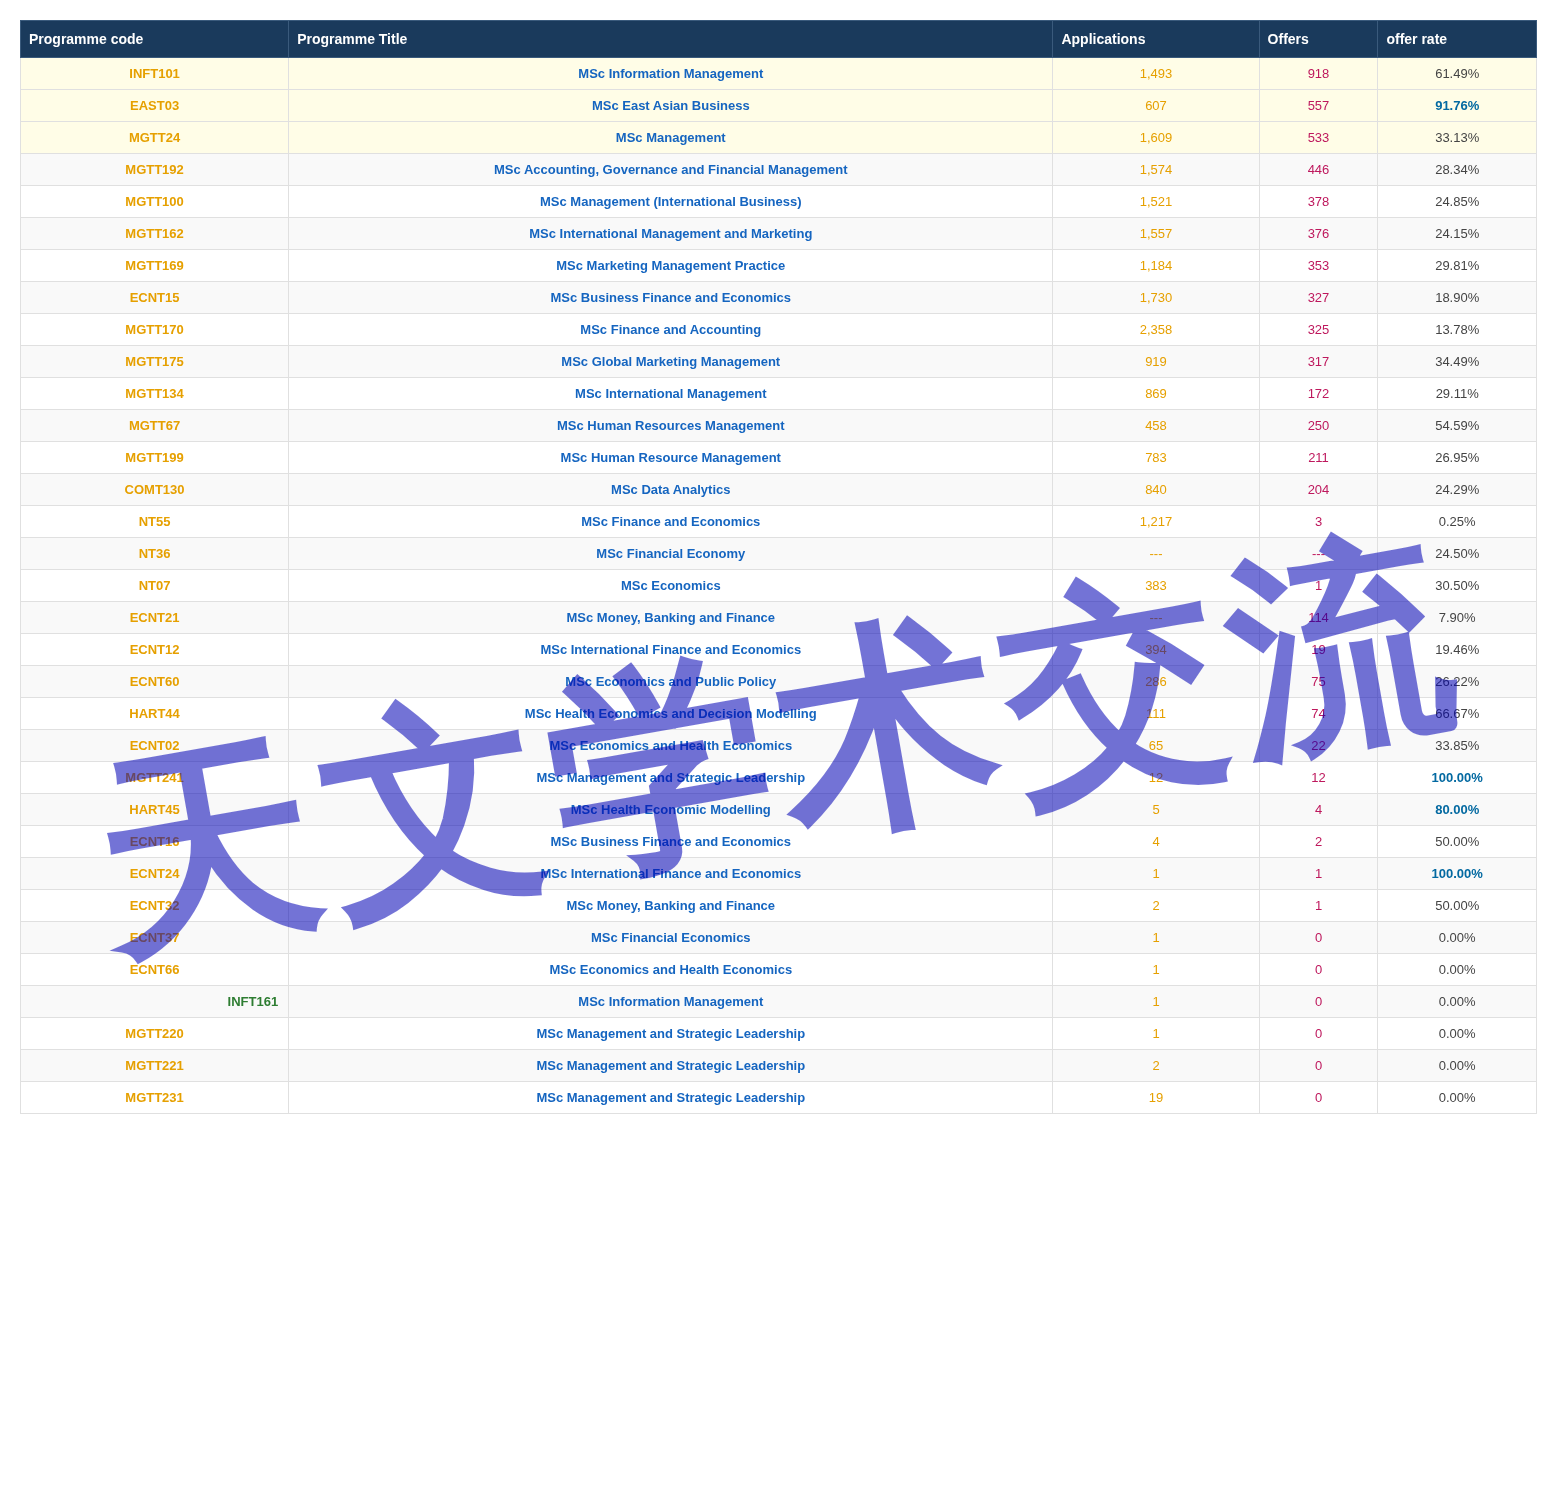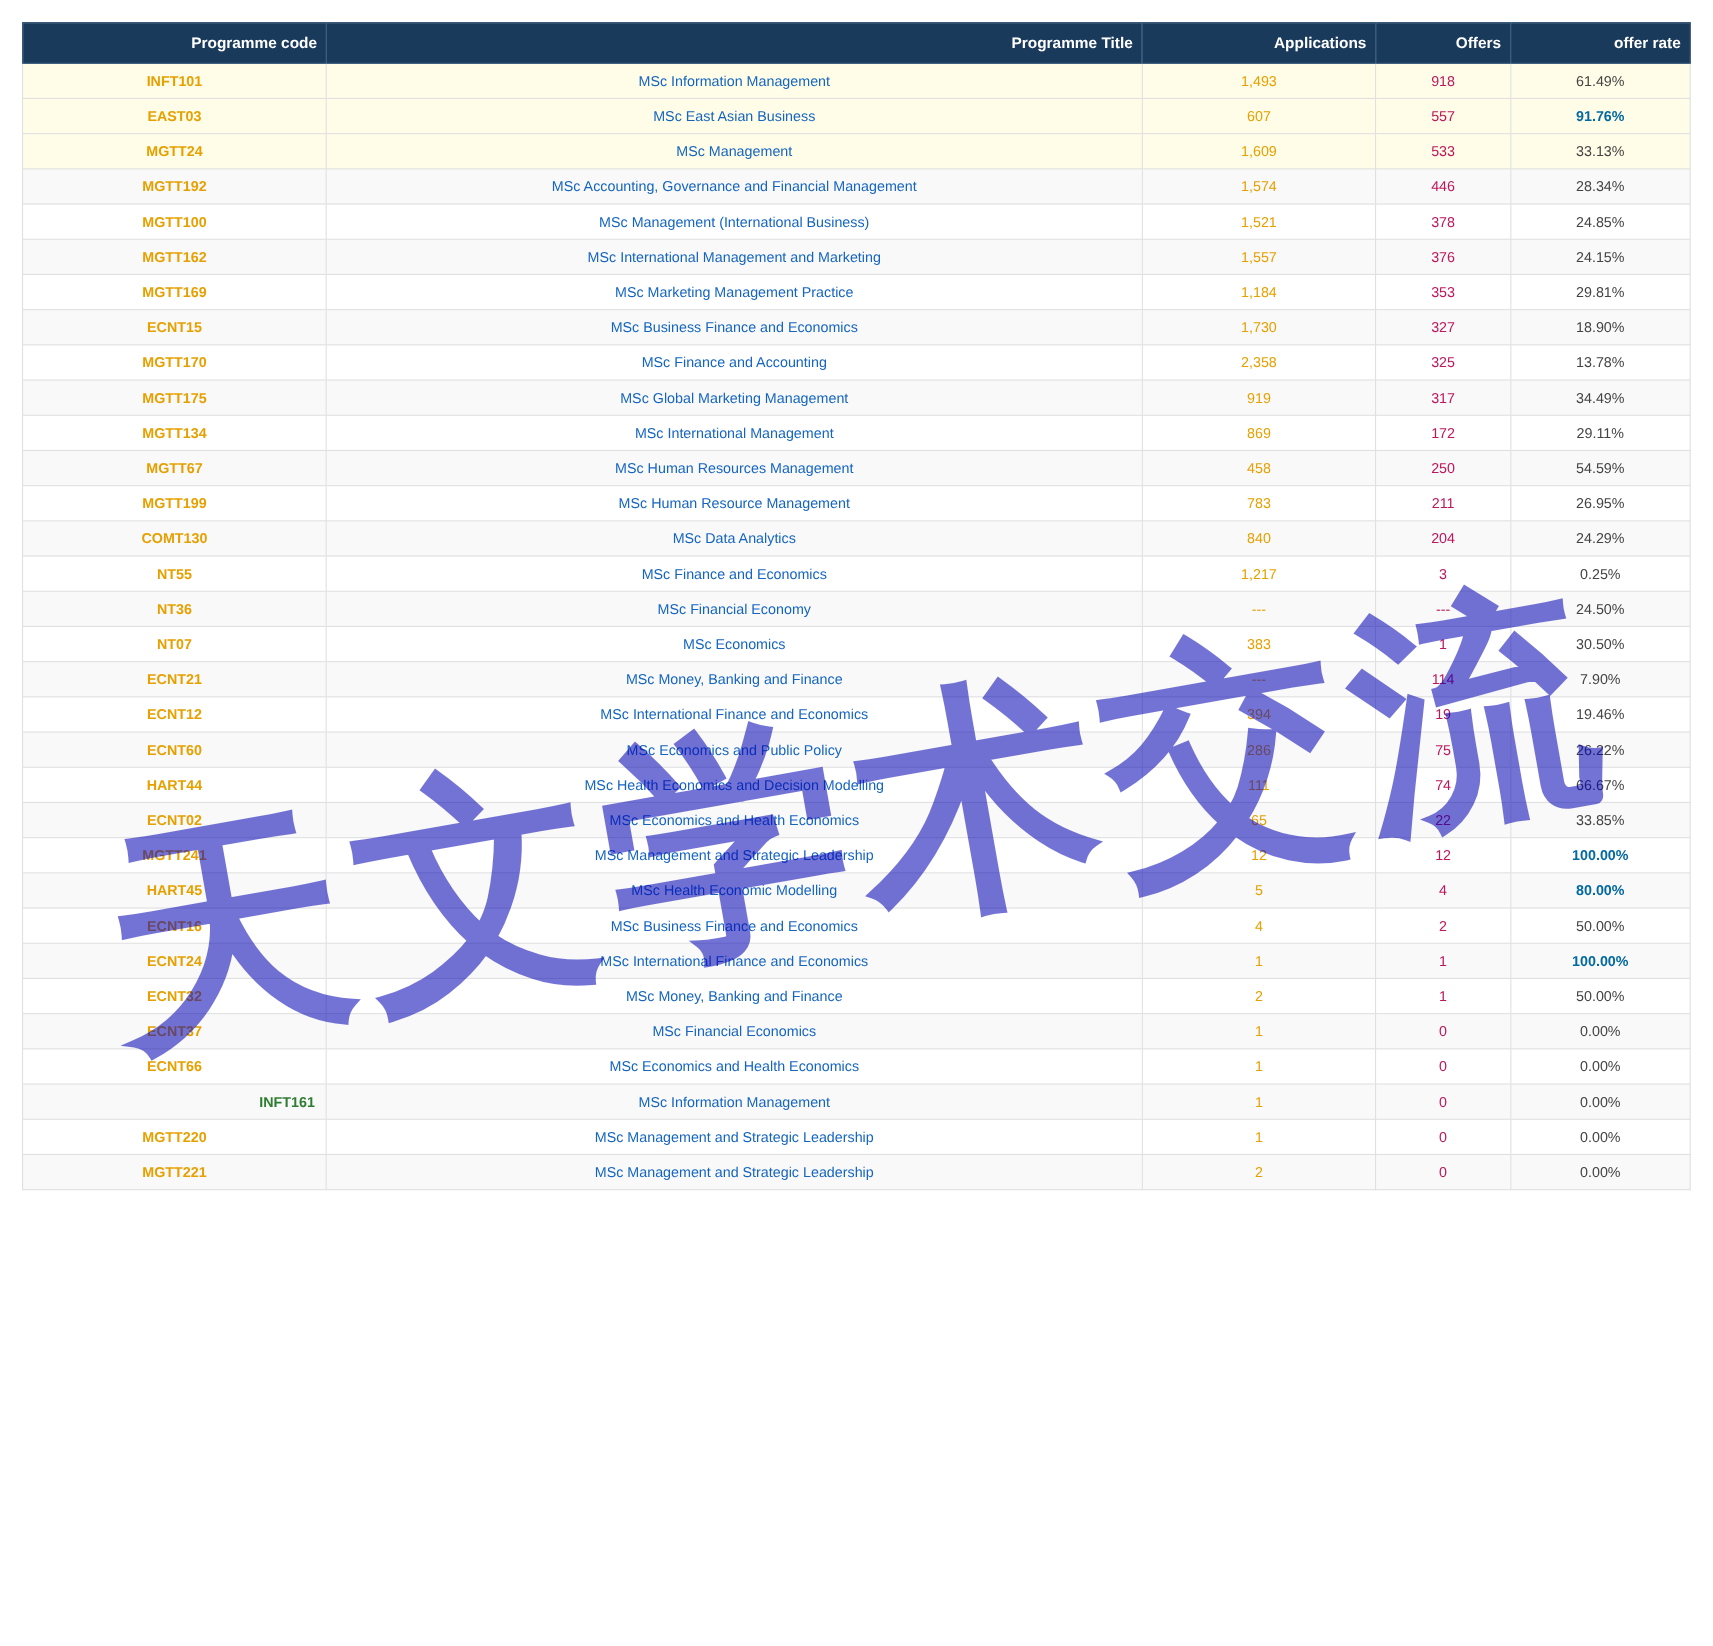--- a/index.html
+++ b/index.html
@@ -42,21 +42,21 @@
       width: 100%;
       border-collapse: collapse;
       border: 1px solid #ccc;
     }
 
     thead tr th {
       background: #1a3a5c;
       color: #fff;
       font-weight: bold;
       padding: 10px 8px;
-      text-align: right;
+      text-align: left;
       border: 1px solid #3a5a7c;
       font-size: 14px;
     }
 
     tbody tr {
       border-bottom: 1px solid #e0e0e0;
     }
 
     tbody tr:nth-child(odd) {
       background: #ffffff;
@@ -83,21 +83,21 @@
     }
     .prog-code.green {
       color: #2e7d32;
       text-align: right;
     }
     .prog-code.orange {
       color: #e6a000;
     }
     .prog-title {
       color: #1565c0;
-      font-weight: normal;
+      font-weight: bold;
       text-align: center;
     }
     .apps-val {
       color: #e6a000;
     }
     .offers-val {
       color: #be185d;
     }
     .rate-val {
       color: #444;
@@ -343,15 +343,22 @@
           <td class="offers-val">0</td>
           <td class="rate-val">0.00%</td>
         </tr>
         <tr>
           <td class="prog-code orange">MGTT221</td>
           <td class="prog-title">MSc Management and Strategic Leadership</td>
           <td class="apps-val">2</td>
           <td class="offers-val">0</td>
           <td class="rate-val">0.00%</td>
         </tr>
+        <tr>
+          <td class="prog-code orange">MGTT231</td>
+          <td class="prog-title">MSc Management and Strategic Leadership</td>
+          <td class="apps-val">19</td>
+          <td class="offers-val">0</td>
+          <td class="rate-val">0.00%</td>
+        </tr>
       </tbody>
   </table>
 </div>
 
 </body></html>

